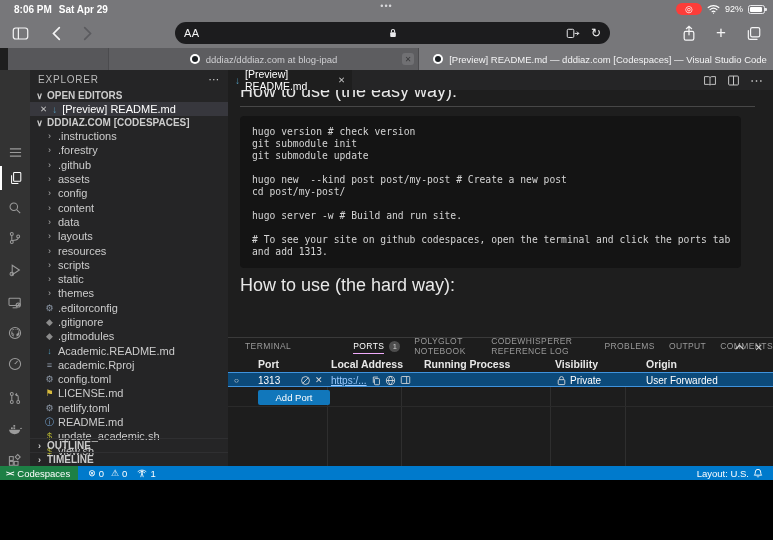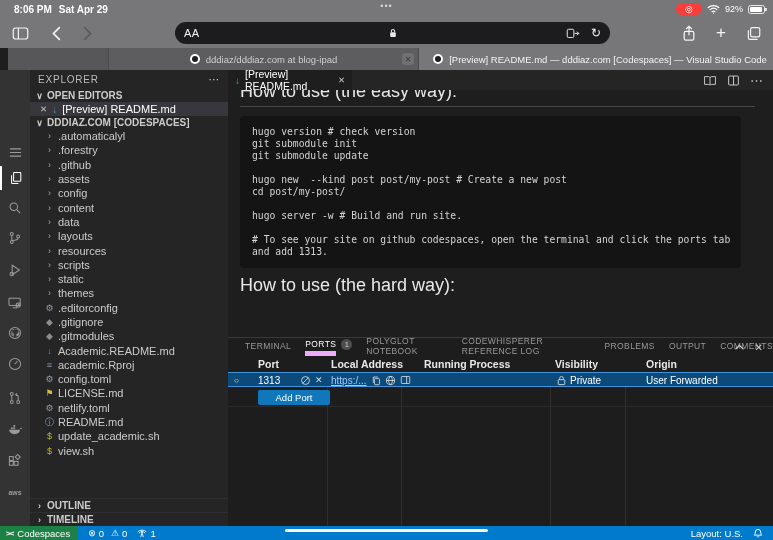--- a/index.html
+++ b/index.html
@@ -1,17 +1,17 @@
 <!DOCTYPE html>
 <html><head>
 <meta charset="utf-8">
 <style>
   * { margin:0; padding:0; box-sizing:border-box; }
   html,body { background:#000; }
-  .screen { position:relative; width:773px; height:540px; overflow:hidden;
+  .screen { position:relative; width:773px; height:480px; overflow:hidden;
             font-family:"Liberation Sans", sans-serif; background:#1e1e1e; }
 
   
   .ios-bar { position:absolute; top:0; left:0; width:773px; height:18px; background:#77777a;
              color:#fff; display:flex; align-items:center; font-size:10px; }
   .ios-left { display:flex; gap:7px; padding-left:14px; font-weight:bold; }
   .ios-date { font-weight:bold; }
   .ios-handle { position:absolute; left:50%; transform:translateX(-50%); color:#d6d6d9;
                 font-size:9px; letter-spacing:1px; top:1px; }
   .ios-right { margin-left:auto; display:flex; align-items:center; gap:5px; padding-right:8px; }
@@ -88,21 +88,21 @@
   .md-para div { white-space:nowrap; }
   .codeblock { margin-top:9px; background:#141414; border-radius:4px; padding:10px 12px; width:501px;
                font-family:"DejaVu Sans Mono","Liberation Mono",monospace; font-size:9.7px; color:#d4d4d4; }
   .cl { min-height:12px; line-height:12px; white-space:pre; }
   .md-h1b { font-size:18px; font-weight:400; color:#e8e8e8; margin-top:7px; }
 
   .epanel { position:absolute; top:267px; left:0; right:0; bottom:0; background:#1d1d1d; border-top:1px solid #3a3a3a; }
   .ptabs { height:18px; display:flex; align-items:center; padding-left:17px; gap:14px; }
   .ptab { display:flex; align-items:flex-start; gap:5px; }
   .ptl { font-size:8.5px; letter-spacing:.4px; color:#9a9a9a; padding-bottom:2px; }
-  .ptab.active .ptl { color:#ffffff; border-bottom:5px solid #f0abfc; }
+  .ptab.active .ptl { color:#ffffff; border-bottom:1px solid #f0abfc;margin-left:48px; }
   .pbadge { min-width:11px; height:11px; border-radius:6px; background:#4d4d4d; color:#cccccc;
             font-size:7.5px; display:flex; align-items:center; justify-content:center; padding:0 2px; }
   .pright { margin-left:auto; display:flex; gap:10px; padding-right:10px; align-items:center; }
   .pright svg { stroke:#cccccc; fill:none; stroke-width:1.3; }
   .px { color:#cccccc; font-size:10px; }
 
   .ports-head { position:absolute; top:18px; left:0; right:0; height:16px; font-size:10.5px; font-weight:bold; color:#e8e8e8; }
   .ph { position:absolute; top:2px; }
   .grid-line { position:absolute; top:34px; bottom:0; width:1px; background:#2e2e2e; }
   .hrow-line { position:absolute; left:0; right:0; height:1px; background:#2a2a2a; }
@@ -116,21 +116,21 @@
   .addport { position:absolute; top:52px; left:30px; width:72px; height:15px; background:#1177bb; color:#fff;
              font-size:9.5px; border:none; border-radius:2px; display:flex; align-items:center; justify-content:center; }
 
   
   .statusbar { position:absolute; bottom:0; left:0; width:773px; height:14px; background:#007acc;
                color:#ffffff; display:flex; align-items:center; font-size:9.5px; }
   .sb-green { height:14px; background:#1d8045; display:flex; align-items:center; gap:4px; padding:0 8px 0 6px; }
   .sb-rem { font-size:8px; font-weight:bold; letter-spacing:-1px; }
   .sb-item { display:flex; align-items:center; gap:3px; margin-left:10px; }
   .sb-gi { font-size:9px; }
-  .sb-right { margin-left:auto; display:flex; align-items:center; gap:10px; padding-right:10px; }
+  .sb-right { margin-left:auto; display:flex; align-items:center; gap:4px; padding-right:10px; }
   .sb-right svg { stroke:#fff; fill:none; stroke-width:1.1; }
   .scroll-thumb { position:absolute; left:285px; top:529px; width:203px; height:3px; border-radius:2px; background:#ffffff; }
 
   svg { display:block; }
 </style>
 </head>
 <body>
 
 <div class="screen">
 
@@ -322,21 +322,21 @@
     </div>
     <div class="sec-row">
       <span class="sec-chev">∨</span>
       <span>DDDIAZ.COM [CODESPACES]</span>
     </div>
 
     <div>
 
         <div class="trow">
           <span class="tw">›</span>
-          <span class="tlabel">.automaticalyl</span>
+          <span class="tlabel">.instructions</span>
         </div>
 
         <div class="trow">
           <span class="tw">›</span>
           <span class="tlabel">.forestry</span>
         </div>
 
         <div class="trow">
           <span class="tw">›</span>
           <span class="tlabel">.github</span>

